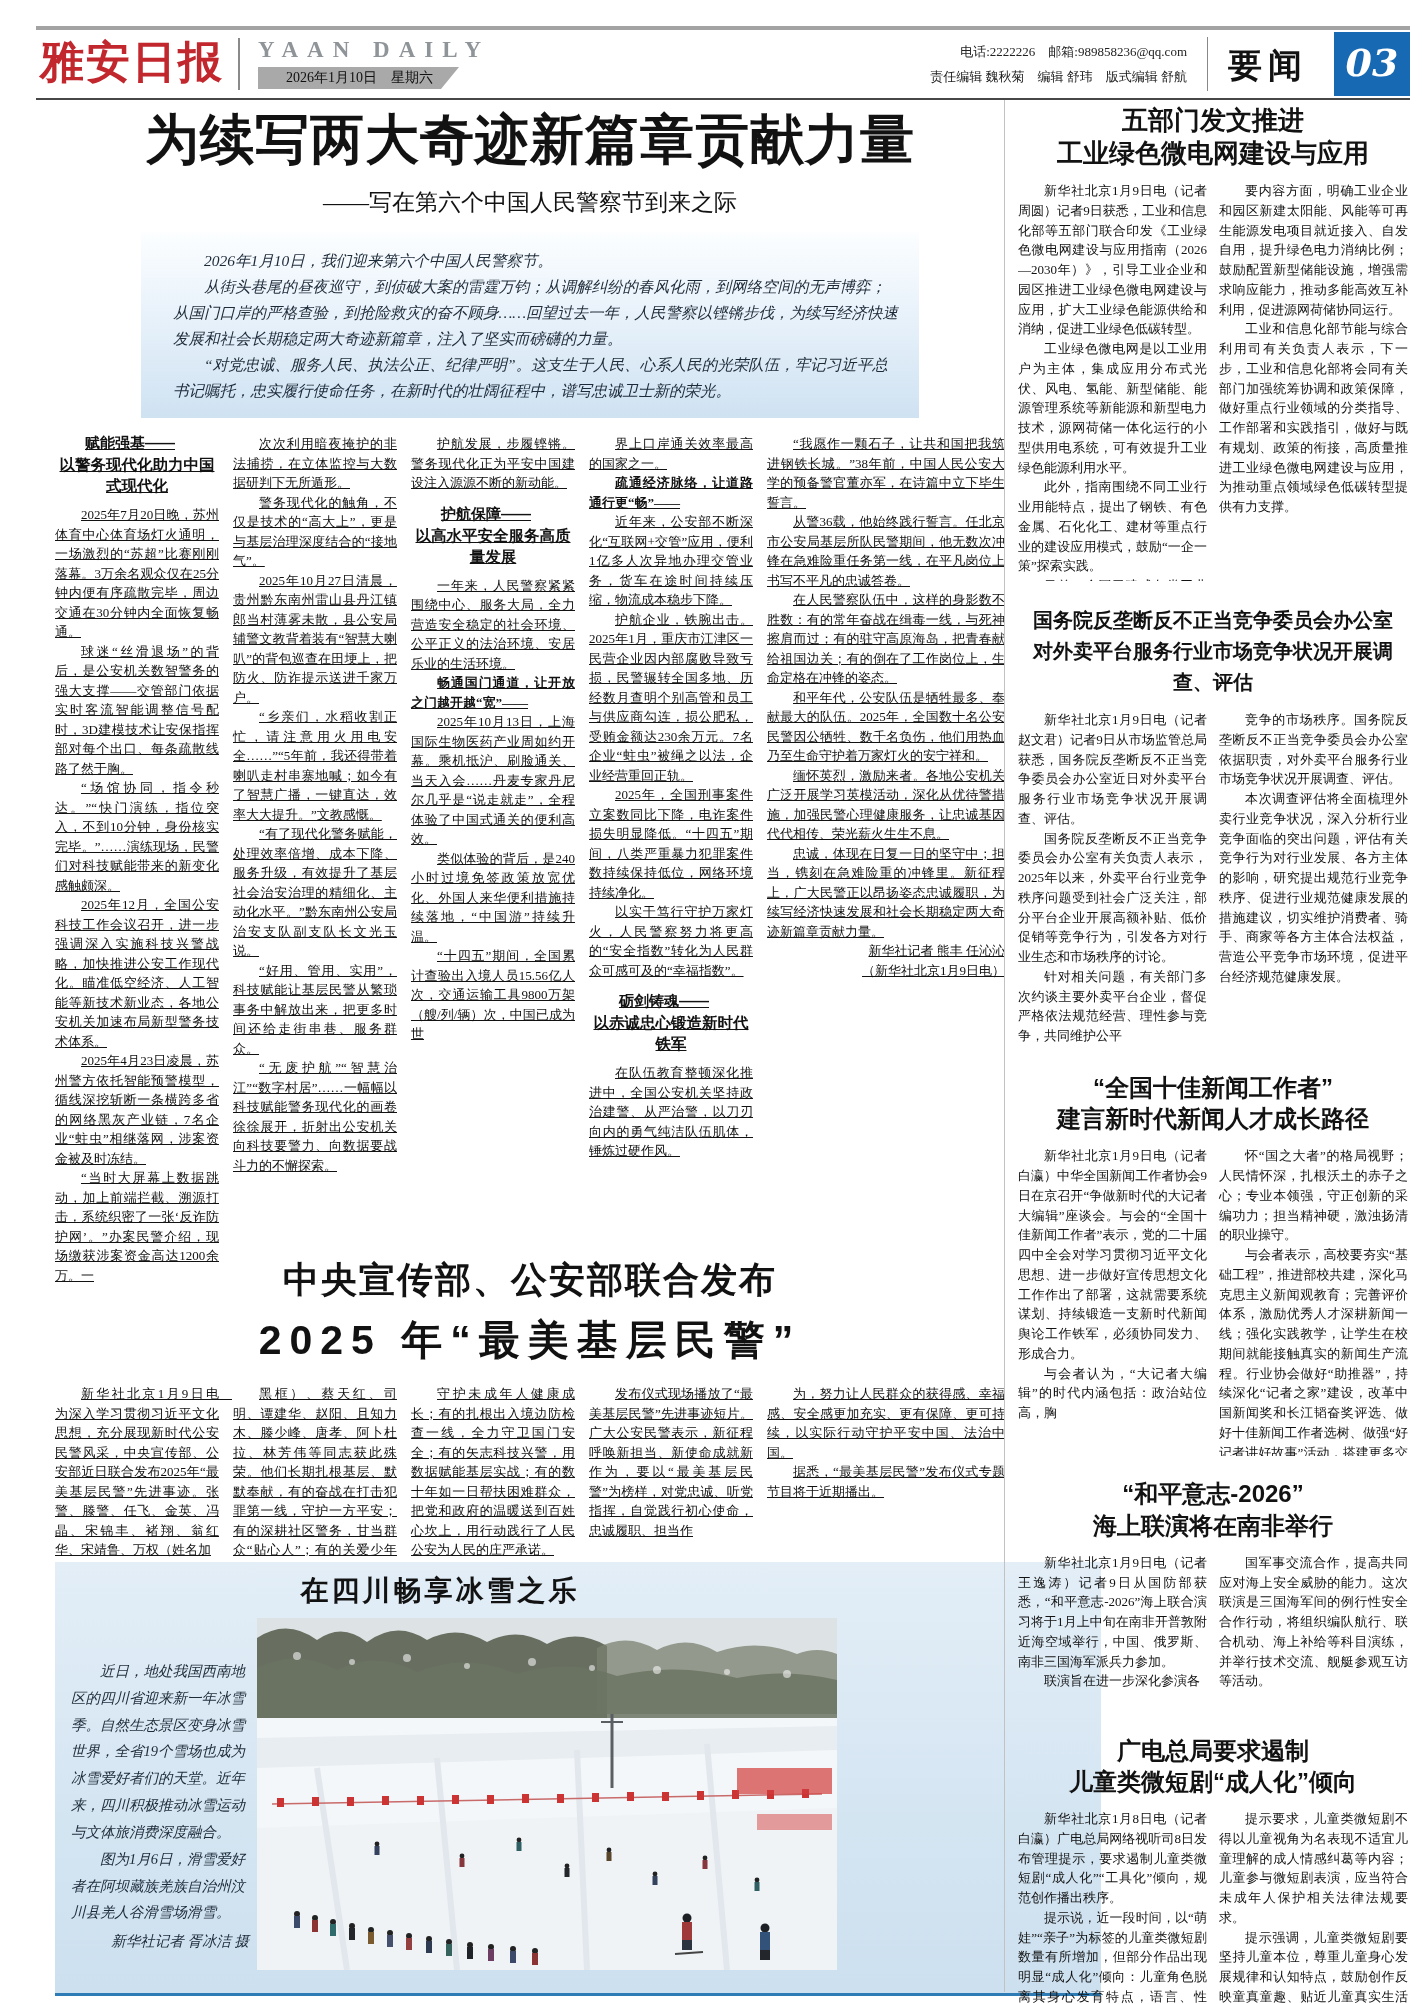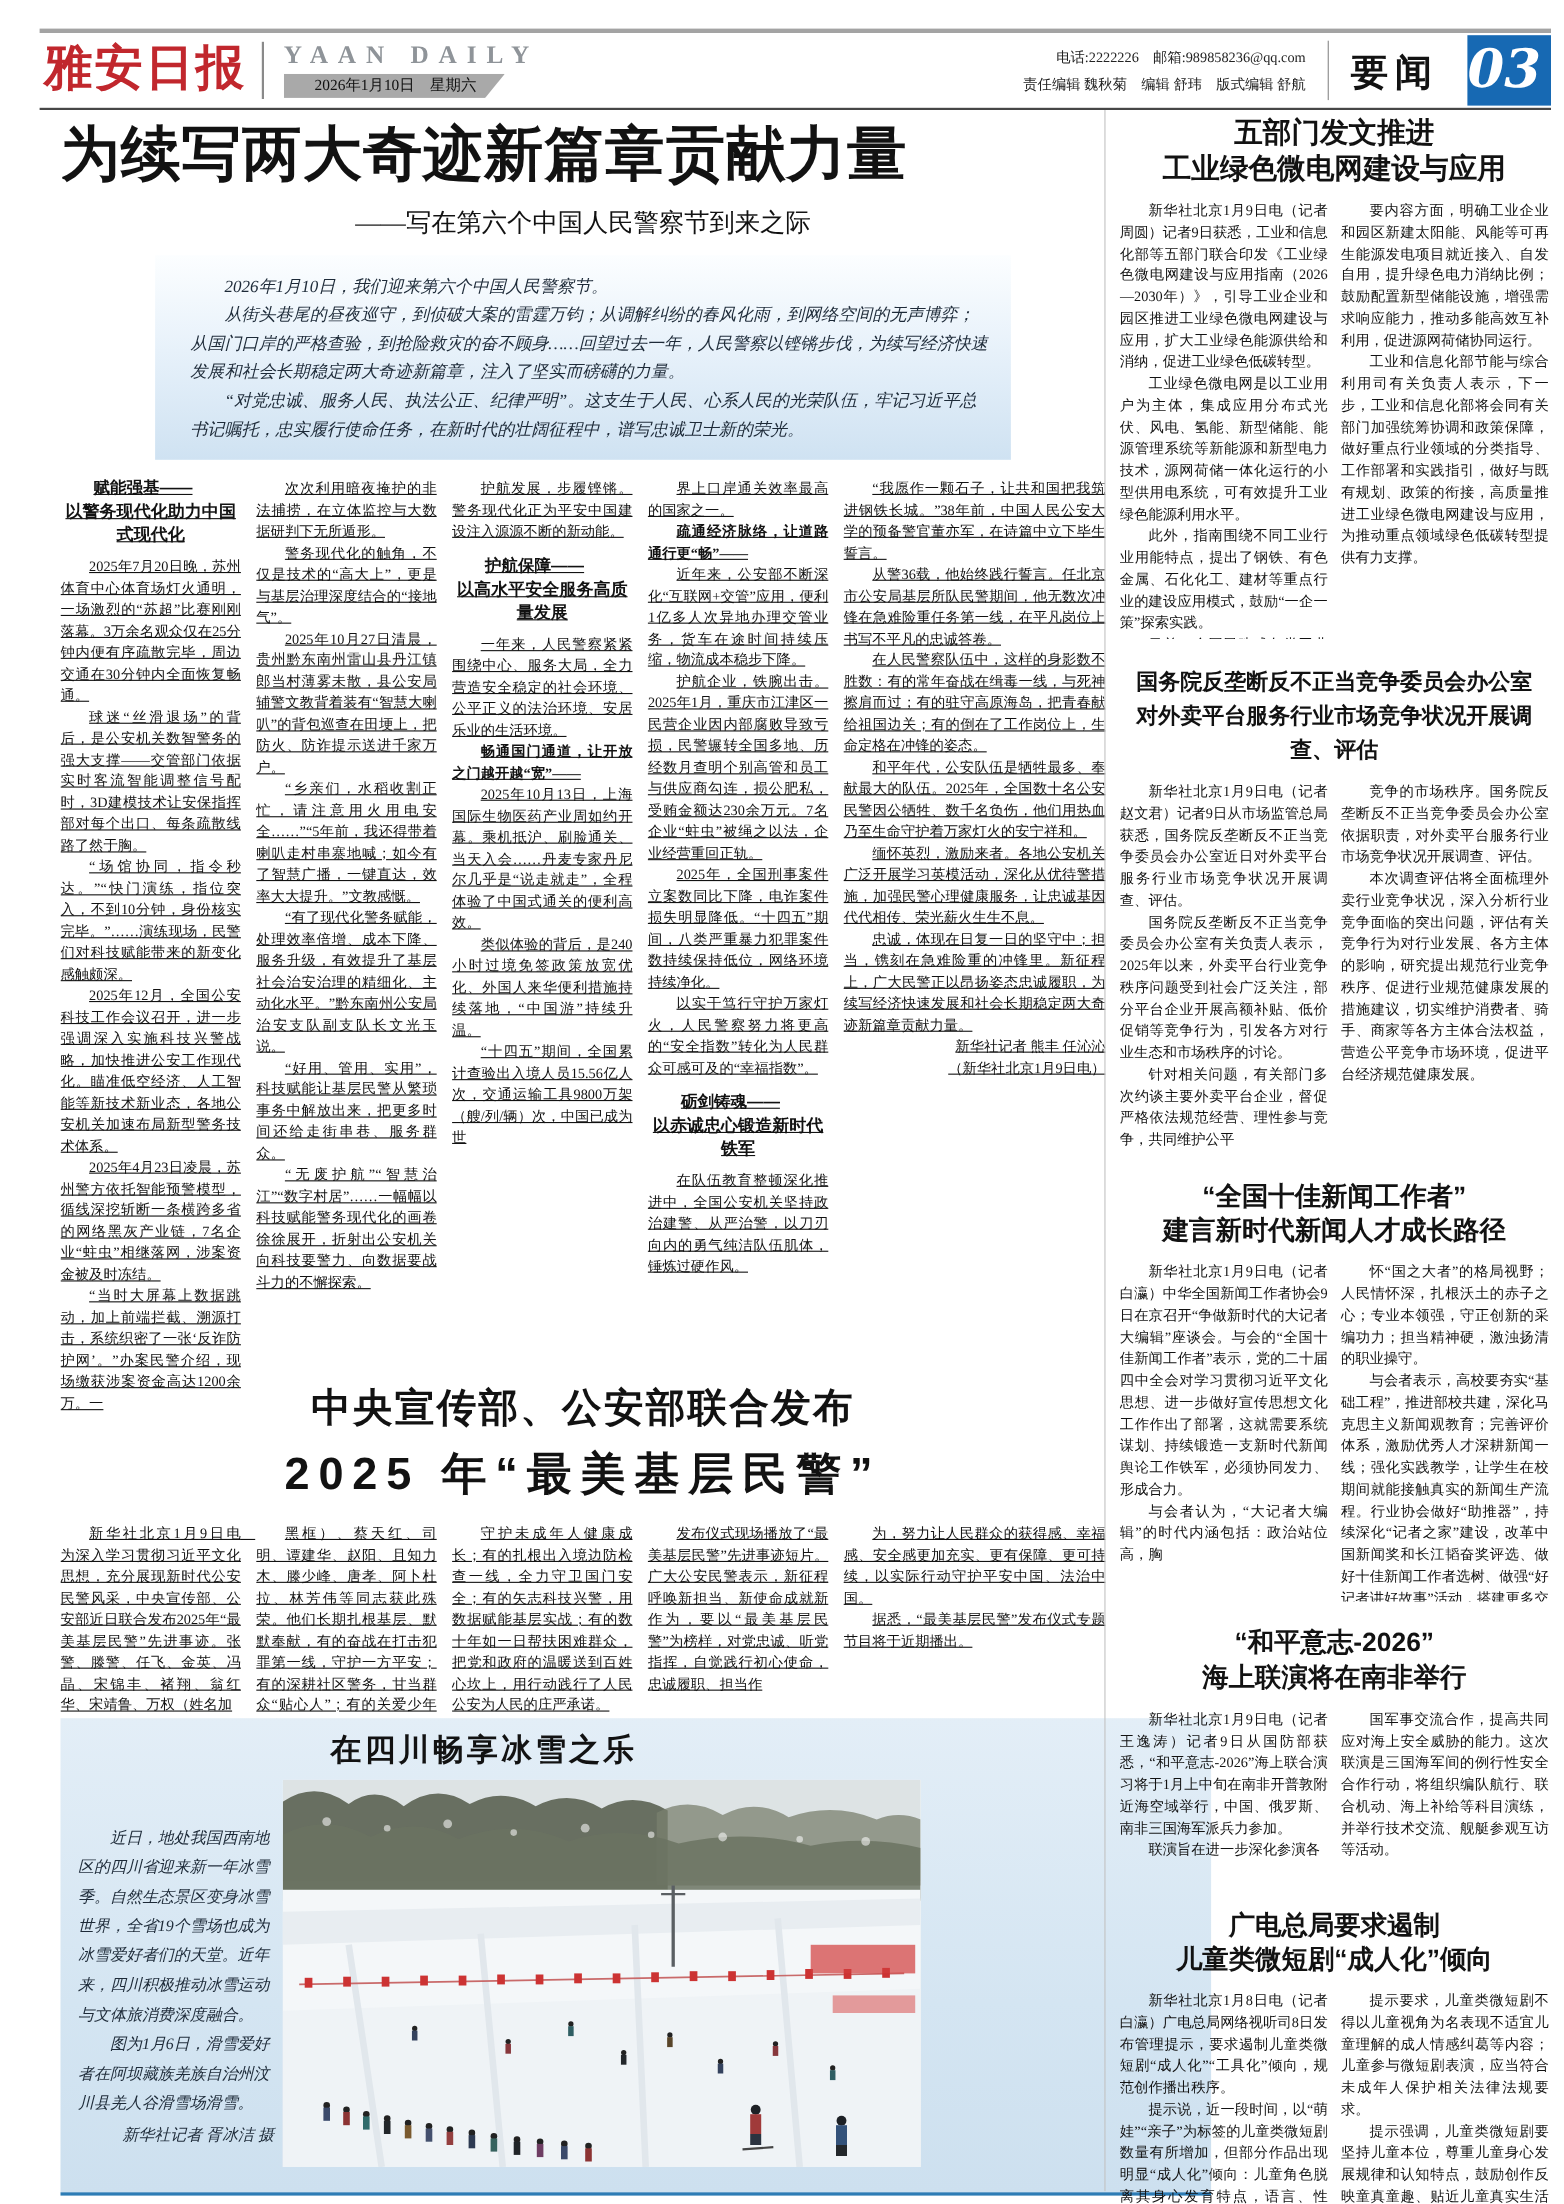--- a/index.html
+++ b/index.html
@@ -15,26 +15,26 @@
   .logo-sep{width:2px;background:#8a8a8a;height:52px;margin-top:8px;}
   .mast{padding-left:18px;padding-top:7px;}
   .mast-en{color:#8f9499;font-size:23px;font-weight:bold;letter-spacing:9px;white-space:nowrap;}
   .date-bar{margin-top:4px;display:inline-block;background:#a9a9a9;color:#101010;font-size:14px;
             padding:2px 26px 2px 28px;clip-path:polygon(0 0,100% 0,calc(100% - 18px) 100%,0 100%);white-space:nowrap;}
   .header-right{margin-left:auto;display:flex;}
   .contact{text-align:right;font-size:13px;line-height:1.9;padding-top:10px;color:#222;white-space:nowrap;}
   .hv{width:1px;background:#888;height:54px;margin:7px 20px 0 20px;}
   .section-name{font-size:34px;font-weight:bold;font-family:"Liberation Sans",sans-serif;
                 letter-spacing:6px;padding-top:13px;white-space:nowrap;}
-  .page-no{width:76px;height:64px;background:#1769b3;color:#fff;font-size:48px;font-weight:bold;
-           line-height:62px;margin:2px 0 0 26px;font-family:"DejaVu Serif",serif;font-style:italic;}
+  .page-no{width:76px;height:64px;background:#1769b3;color:#fff;font-size:38px;font-weight:bold;
+           text-align:center;line-height:62px;margin:2px 0 0 26px;font-family:"DejaVu Serif",serif;font-style:italic;}
 
   
   .police{position:absolute;left:55px;top:102px;width:950px;}
-  .p-h1{text-align:left;font-size:54px;font-weight:bold;font-family:"Liberation Sans",sans-serif;
+  .p-h1{text-align:center;font-size:54px;font-weight:bold;font-family:"Liberation Sans",sans-serif;
         letter-spacing:1px;margin:2px 0 0 0;white-space:nowrap;}
   .p-h2{text-align:center;font-size:23px;margin-top:10px;font-family:"Liberation Serif",serif;}
   .lede{width:726px;margin:14px auto 12px auto;padding:16px 20px 14px 32px;
         background:linear-gradient(180deg,#fcfeff 0%,#eaf3fb 40%,#cfe2f2 100%);}
   .lede .p{font-size:15.5px;line-height:1.68;text-indent:2em;color:#1d2a38;font-style:italic;margin:0;}
   .cols{display:flex;gap:14px;margin-top:16px;height:862px;overflow:hidden;text-align:justify;}
   .c{width:164px;text-decoration:underline;}
   .c.wide{width:238px;}
   .c .p{margin:0;text-indent:2em;font-size:13px;line-height:1.5;}
   .sub1{font-family:"Liberation Sans",sans-serif;font-weight:bold;font-size:15px;text-indent:2em;margin:12px 0 2px 0;}

